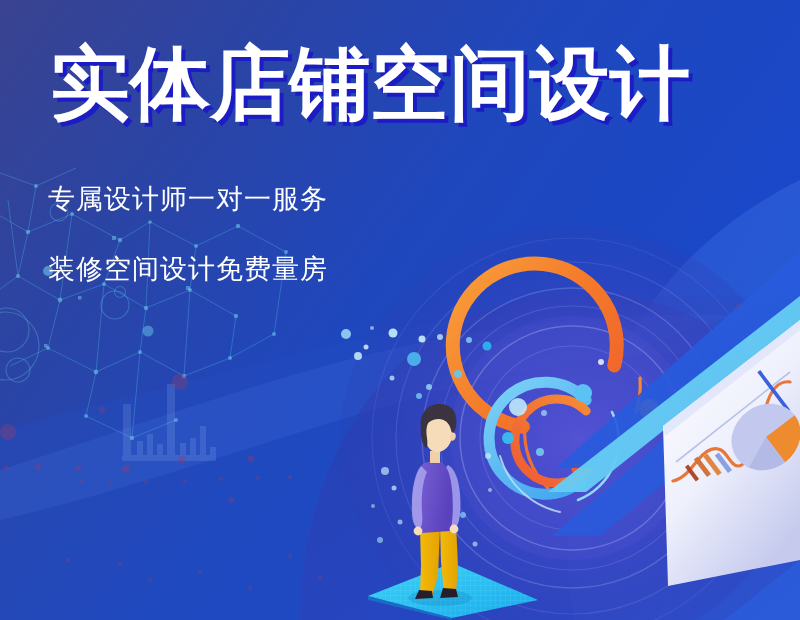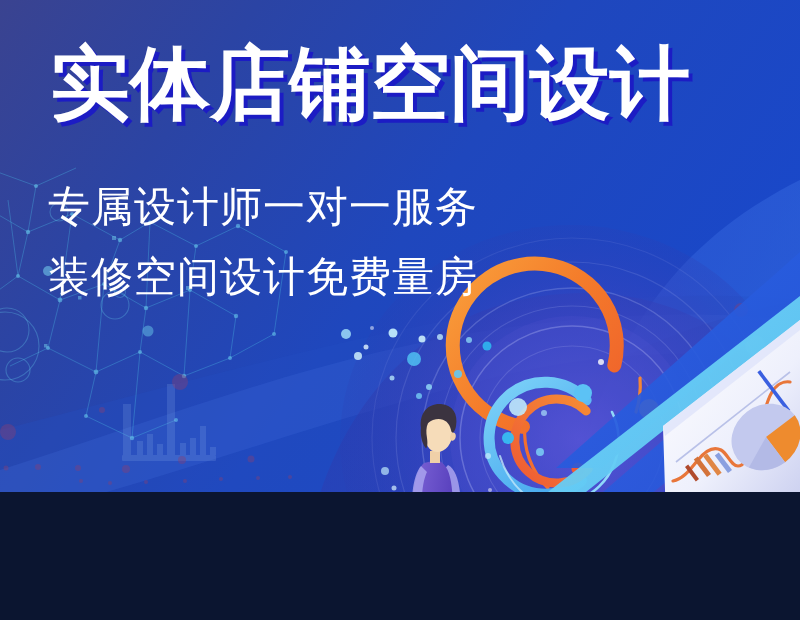--- a/index.html
+++ b/index.html
@@ -1,41 +1,41 @@
 <!DOCTYPE html>
 <html><head>
 <meta charset="utf-8">
 <title>实体店铺空间设计</title>
 <style>
   html,body{margin:0;padding:0;background:#0b1530;}
   *{box-sizing:border-box;}
   #banner{
     position:relative;
-    width:800px;height:492px;
+    width:800px;height:620px;
     overflow:hidden;
     font-family:"Liberation Sans","DejaVu Sans",sans-serif;
     background:linear-gradient(112deg,#34408c 0%,#2a43a0 22%,#1f47bd 48%,#1a49cc 72%,#1745c8 100%);
     user-select:none;
   }
   .svgfull{position:absolute;inset:0;width:800px;height:620px;display:block;}
 
   
   #text-block{position:absolute;left:0;top:0;width:800px;z-index:40;}
   #main-title{
     position:absolute;left:50px;top:44px;
     font-size:80px;line-height:1.0;
     font-weight:bold;color:#ffffff;
     letter-spacing:0px;
     white-space:nowrap;
     text-shadow:4px 4px 0 #1c1cc4;
     font-family:"Liberation Sans","DejaVu Sans",sans-serif;
   }
   .subtitle{
     position:absolute;left:48px;
-    font-size:42px;line-height:1.0;
+    font-size:27px;line-height:1.0;
     color:#ffffff;font-weight:400;white-space:nowrap;
     letter-spacing:1px;
     font-family:"Liberation Sans","DejaVu Sans",sans-serif;
   }
   #subtitle-1{top:186px;}
   #subtitle-2{top:256px;}
 </style>
 </head>
 <body>
 

